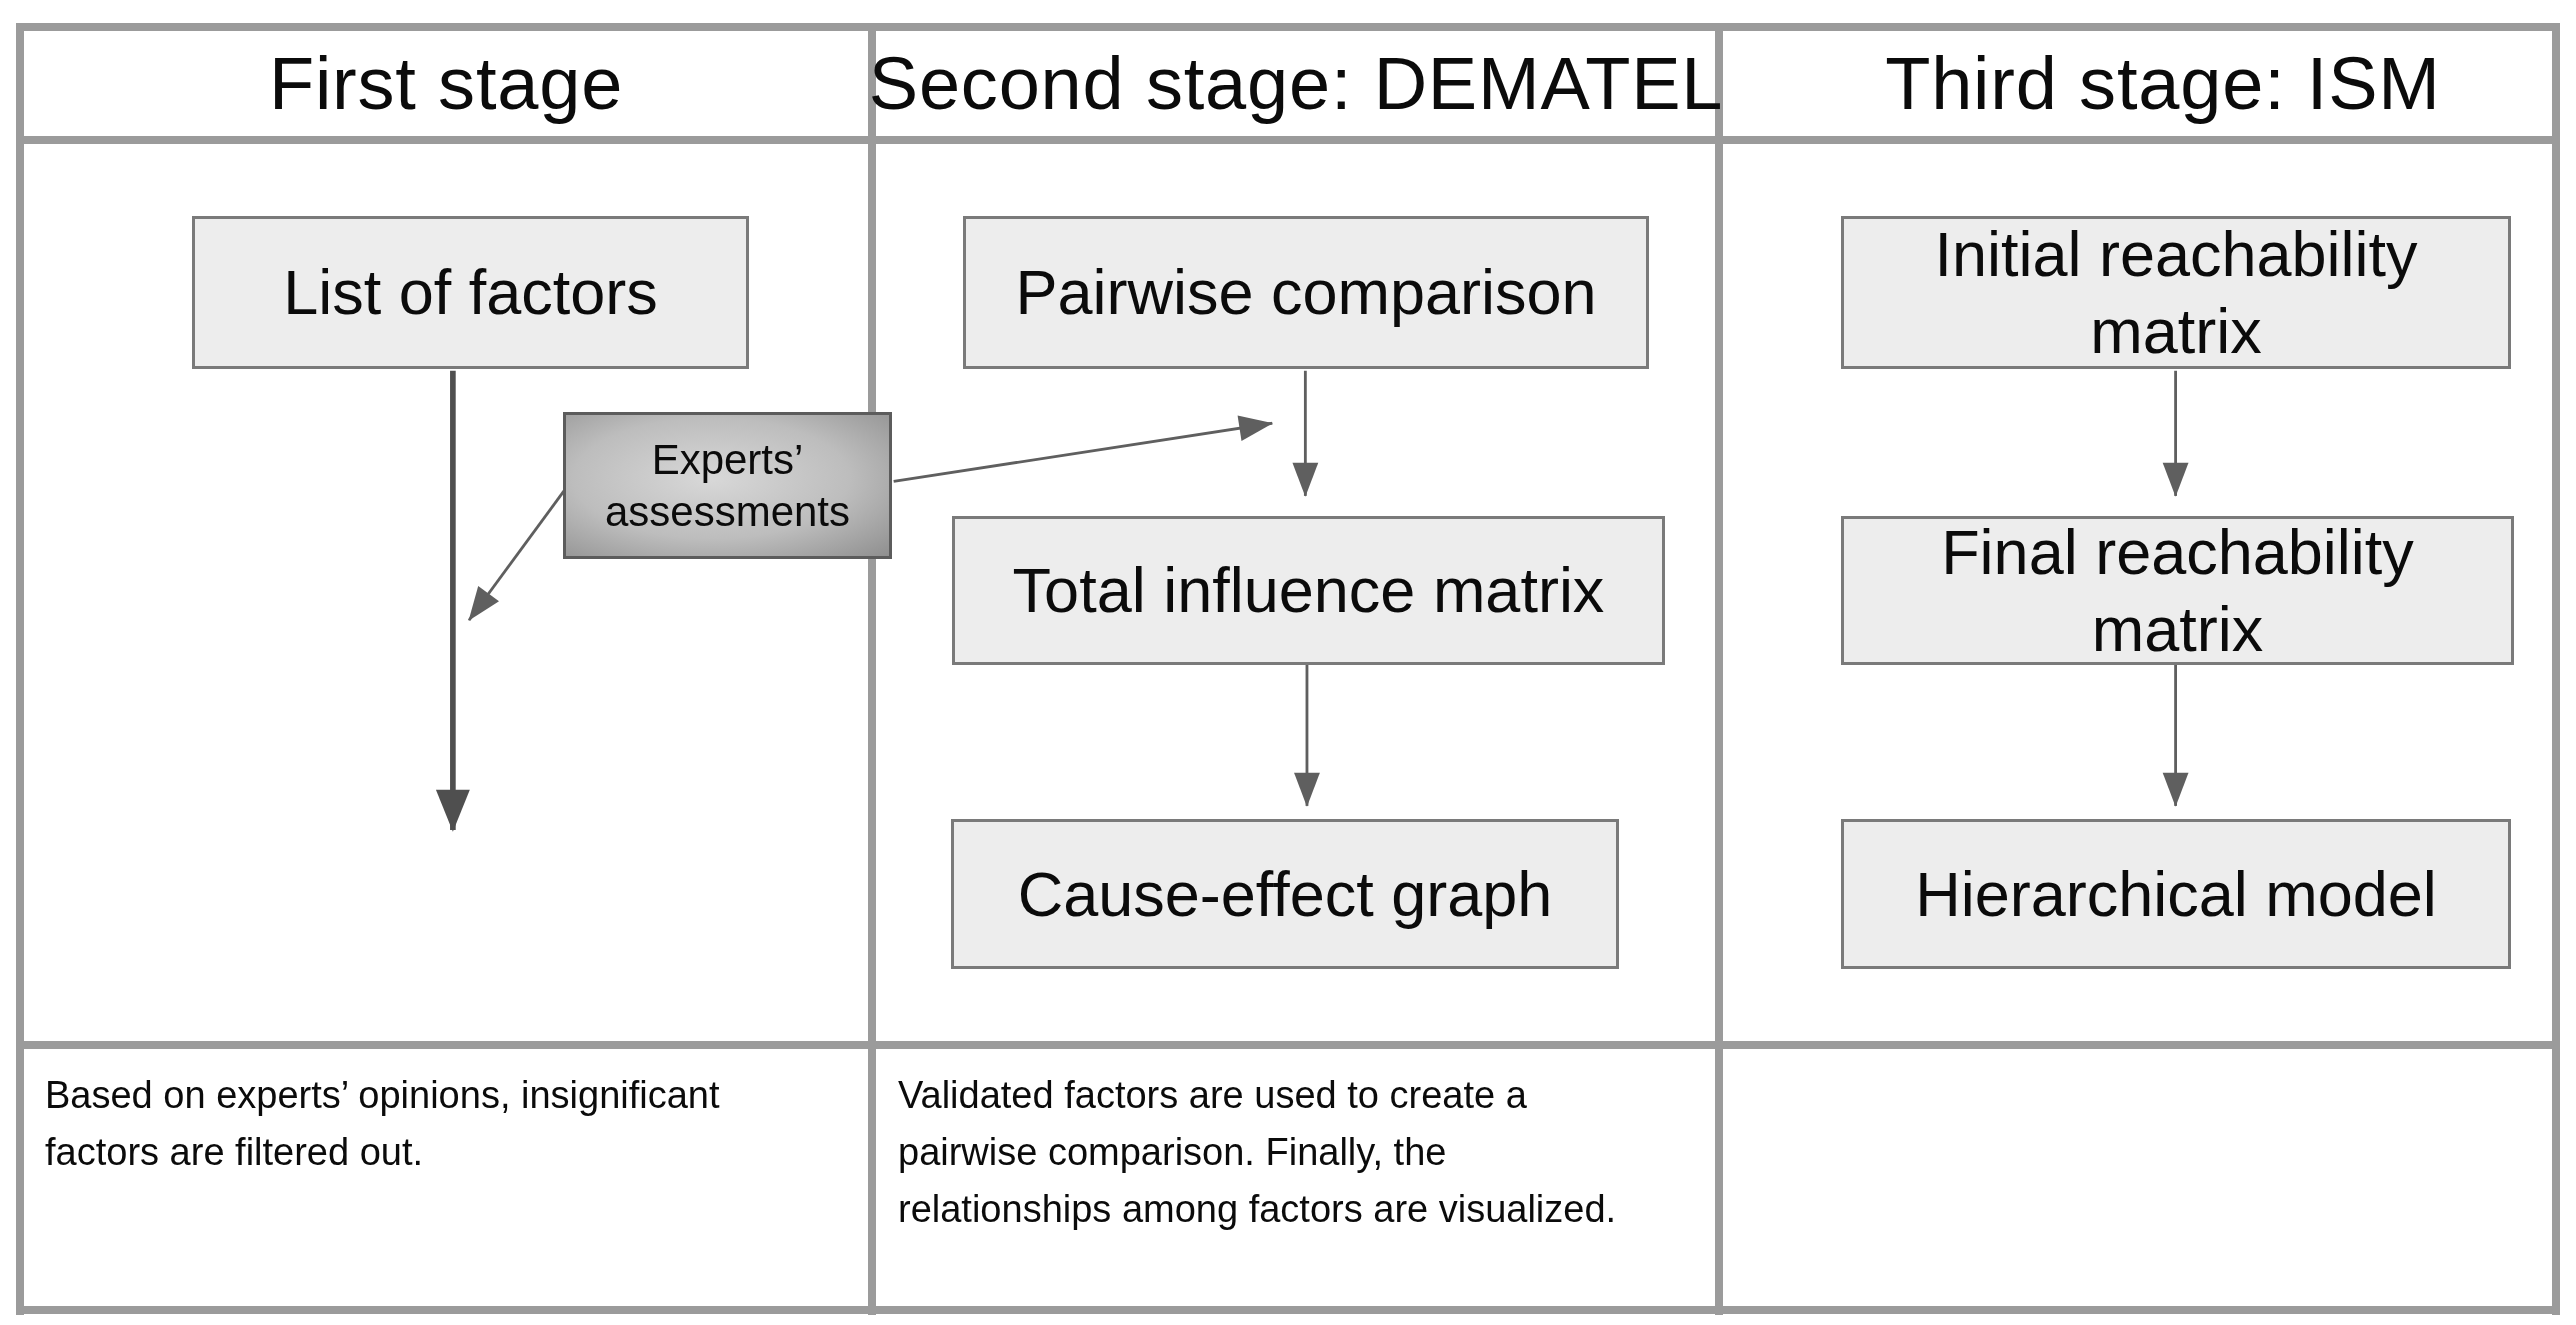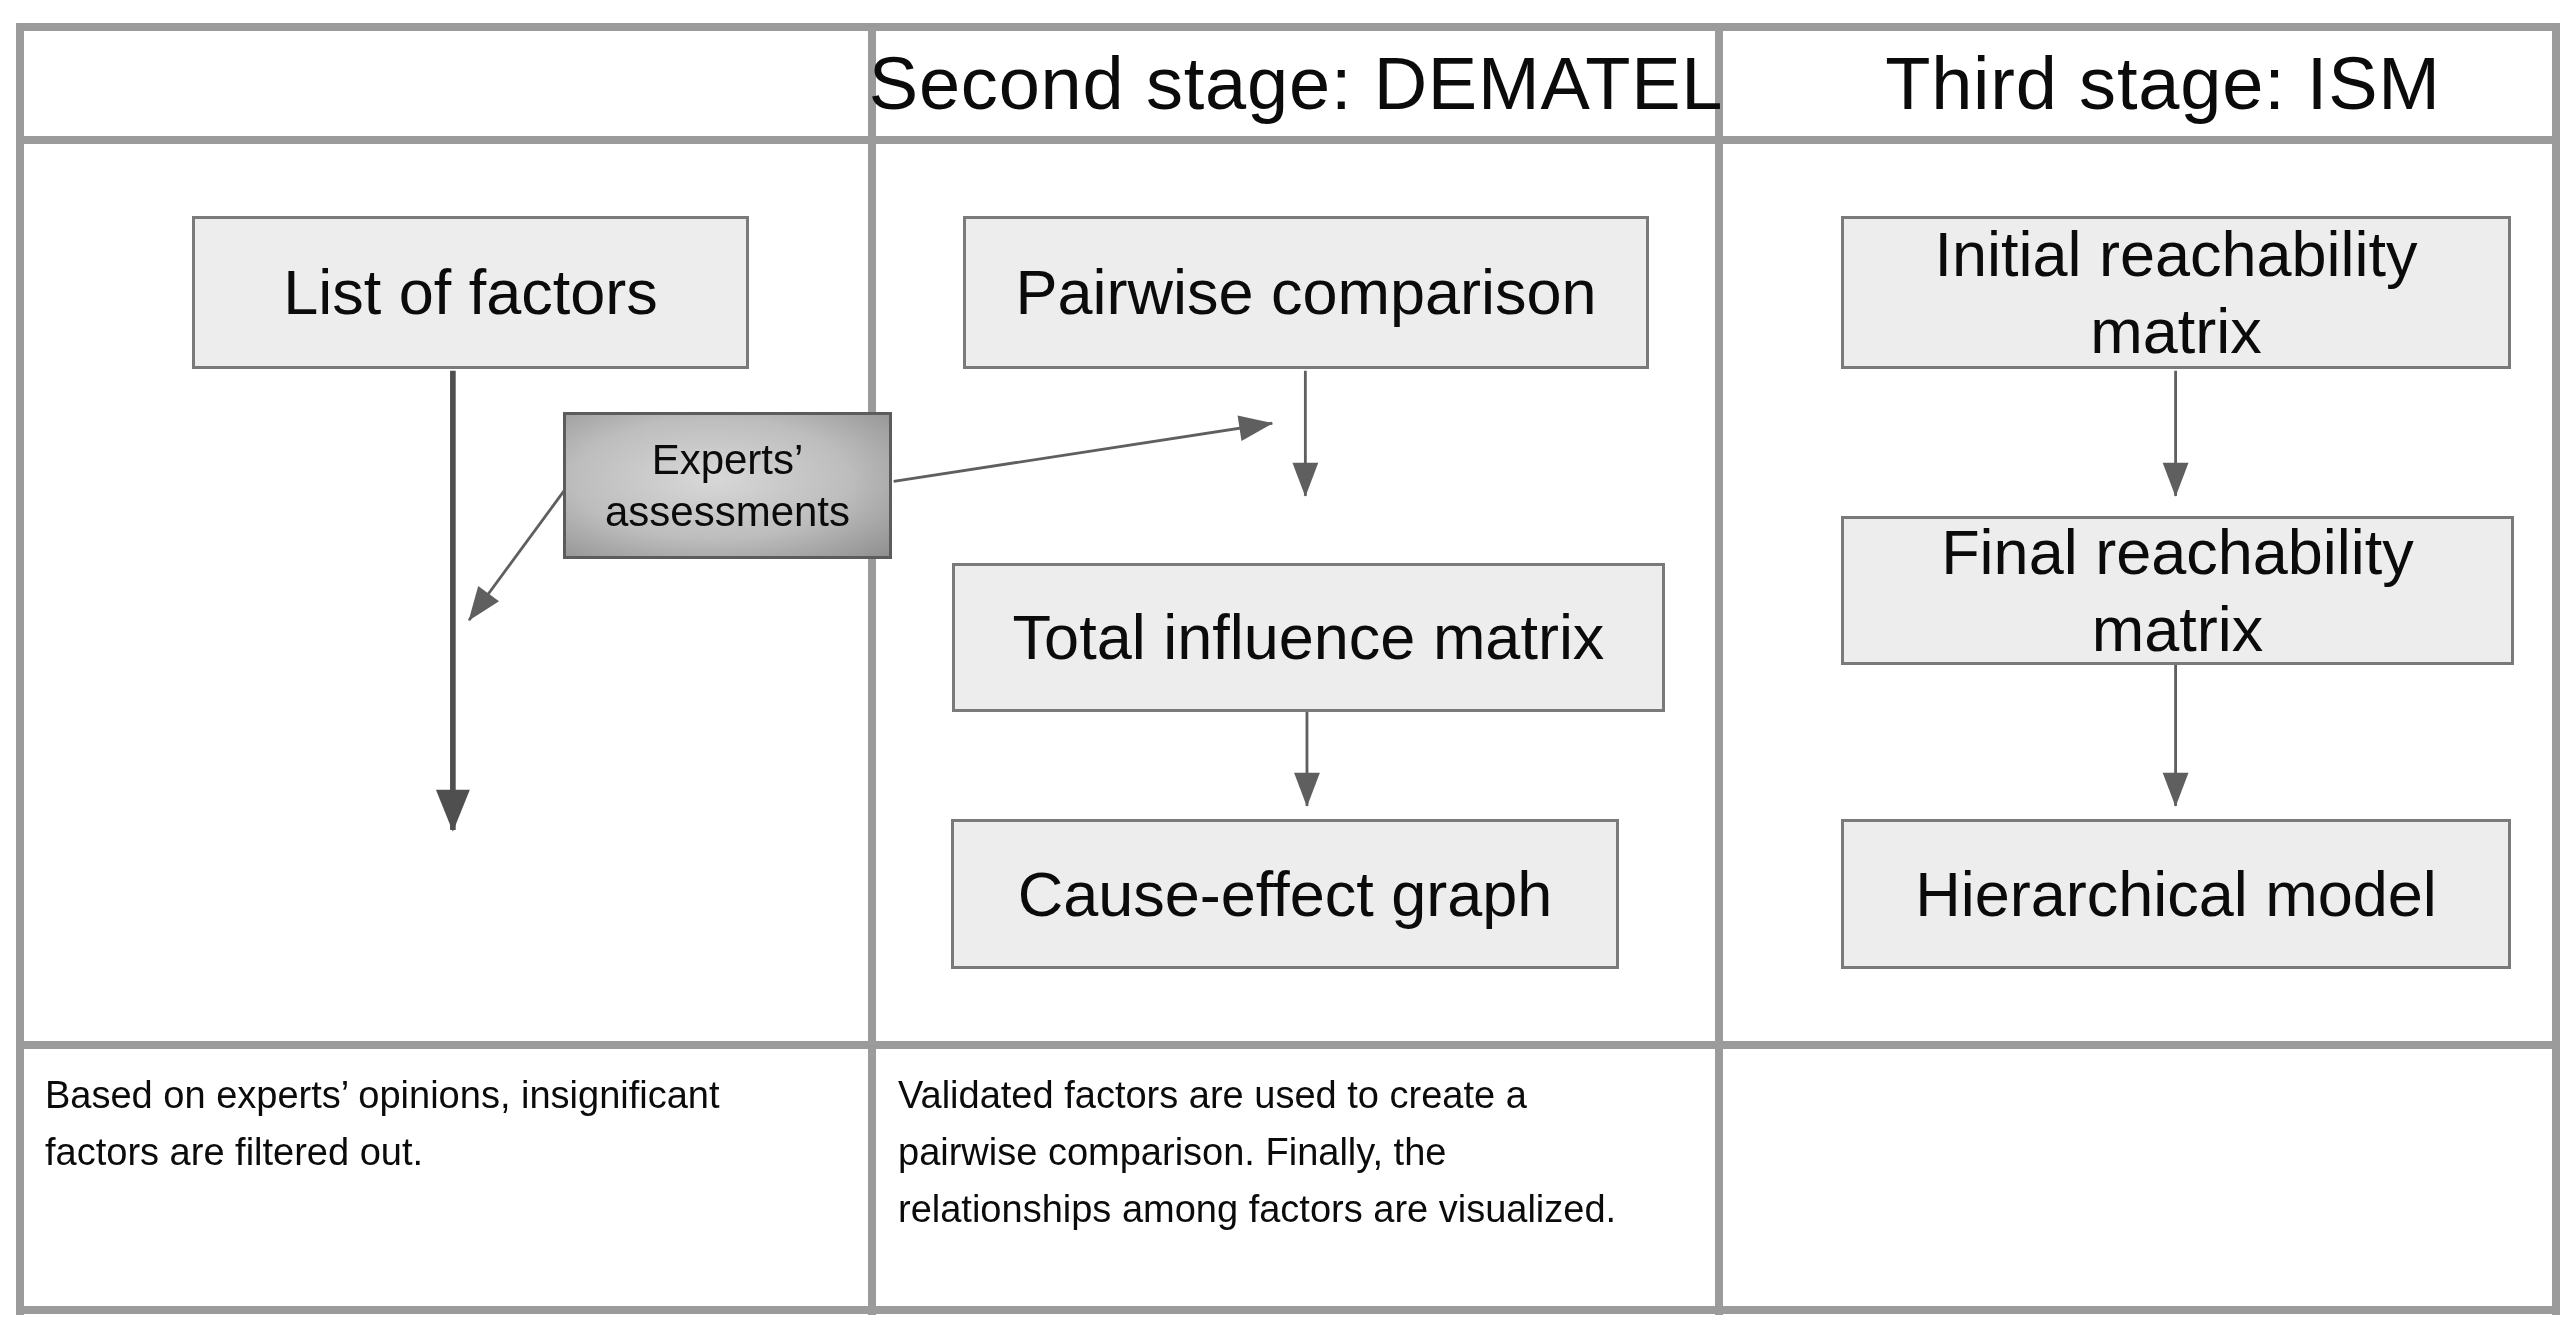--- a/index.html
+++ b/index.html
@@ -68,20 +68,23 @@
 
   <div class="gridline" style="left:16px;top:22.6px;width:2544px;height:8px;"></div>
   <div class="gridline" style="left:16px;top:1306px;width:2544px;height:8px;"></div>
   <div class="gridline" style="left:16px;top:22.6px;width:8px;height:1292px;"></div>
   <div class="gridline" style="left:2552px;top:22.6px;width:8px;height:1292px;"></div>
   <div class="gridline" style="left:868px;top:22.6px;width:8px;height:1292px;"></div>
   <div class="gridline" style="left:1715px;top:22.6px;width:8px;height:1292px;"></div>
   <div class="gridline" style="left:16px;top:136px;width:2544px;height:8px;"></div>
   <div class="gridline" style="left:16px;top:1041px;width:2544px;height:8px;"></div>
 
+  <div class="header" style="left:24px;top:31px;width:844px;height:105px;">
+    <span>First stage</span>
+  </div>
   <div class="header" style="left:876px;top:31px;width:840px;height:105px;">
     <span>Second stage: DEMATEL</span>
   </div>
   <div class="header" style="left:1724px;top:31px;width:828px;height:105px;margin-left:25px;">
     <span>Third stage: ISM</span>
   </div>
 
   <svg class="arrows" width="2576" height="1326" viewBox="0 0 3191 1642">
     <defs>
       <marker id="ah" markerUnits="userSpaceOnUse" markerWidth="46" markerHeight="36" refX="43" refY="18" orient="auto">
@@ -107,21 +110,21 @@
   <div class="node" style="left:150px;top:216px;width:557px;height:153px;margin-left:42px;">
     <span>List of factors</span>
   </div>
   <div class="node-experts" style="left:563px;top:412px;width:329px;height:147px;">
     <span>Experts’ assessments</span>
   </div>
 
   <div class="node" style="left:963px;top:216px;width:686px;height:153px;">
     <span>Pairwise comparison</span>
   </div>
-  <div class="node" style="left:952px;top:516px;width:713px;height:149px;margin-top:47px;">
+  <div class="node" style="left:952px;top:516px;width:713px;height:149px;">
     <span>Total influence matrix</span>
   </div>
   <div class="node" style="left:951px;top:819px;width:668px;height:150px;">
     <span>Cause-effect graph</span>
   </div>
 
   <div class="node" style="left:1841px;top:516px;width:673px;height:149px;">
     <span>Final reachability matrix</span>
   </div>
   <div class="node" style="left:1841px;top:216px;width:670px;height:153px;">

